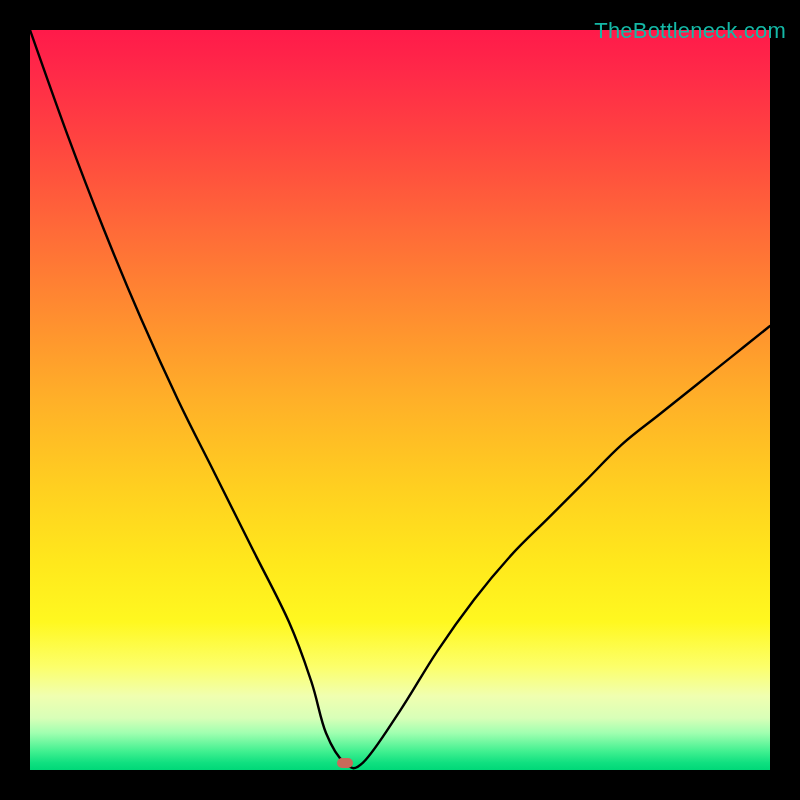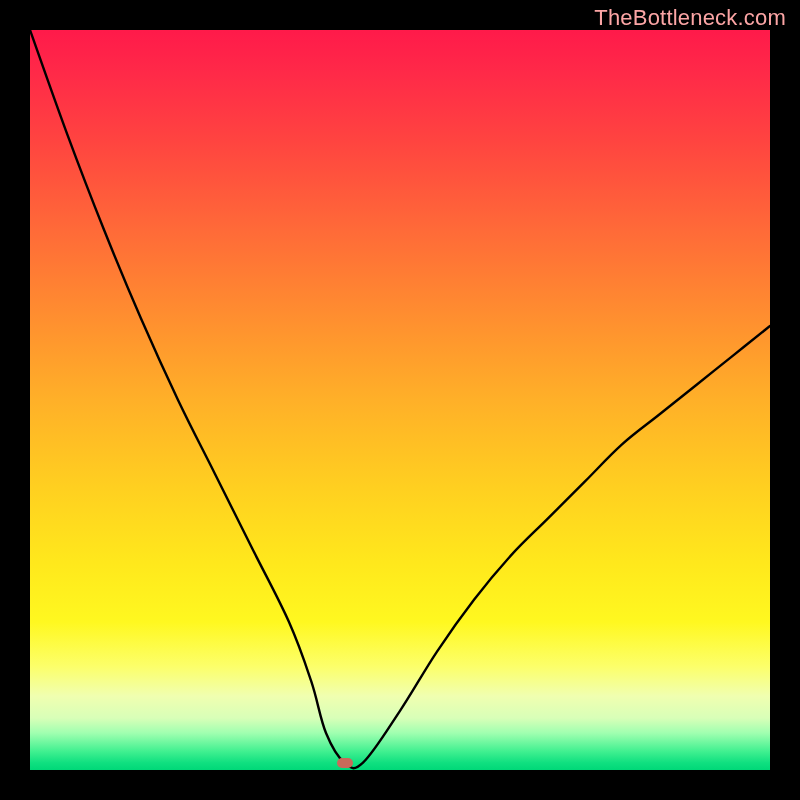--- a/index.html
+++ b/index.html
@@ -6,23 +6,23 @@
     margin: 0;
     padding: 0;
     width: 800px;
     height: 800px;
     background: #000;
     position: relative;
     font-family: Arial, sans-serif;
   }
   .watermark {
     position: absolute;
-    top: 5px;
+    top: 18px;
     right: 14px;
-    color: #fca5a5;
+    color: #14b8a6;
     font-size: 22px;
     font-weight: 500;
     letter-spacing: 0.2px;
     z-index: 10;
   }
   .plot-area {
     position: absolute;
     left: 30px;
     top: 30px;
     width: 740px;

